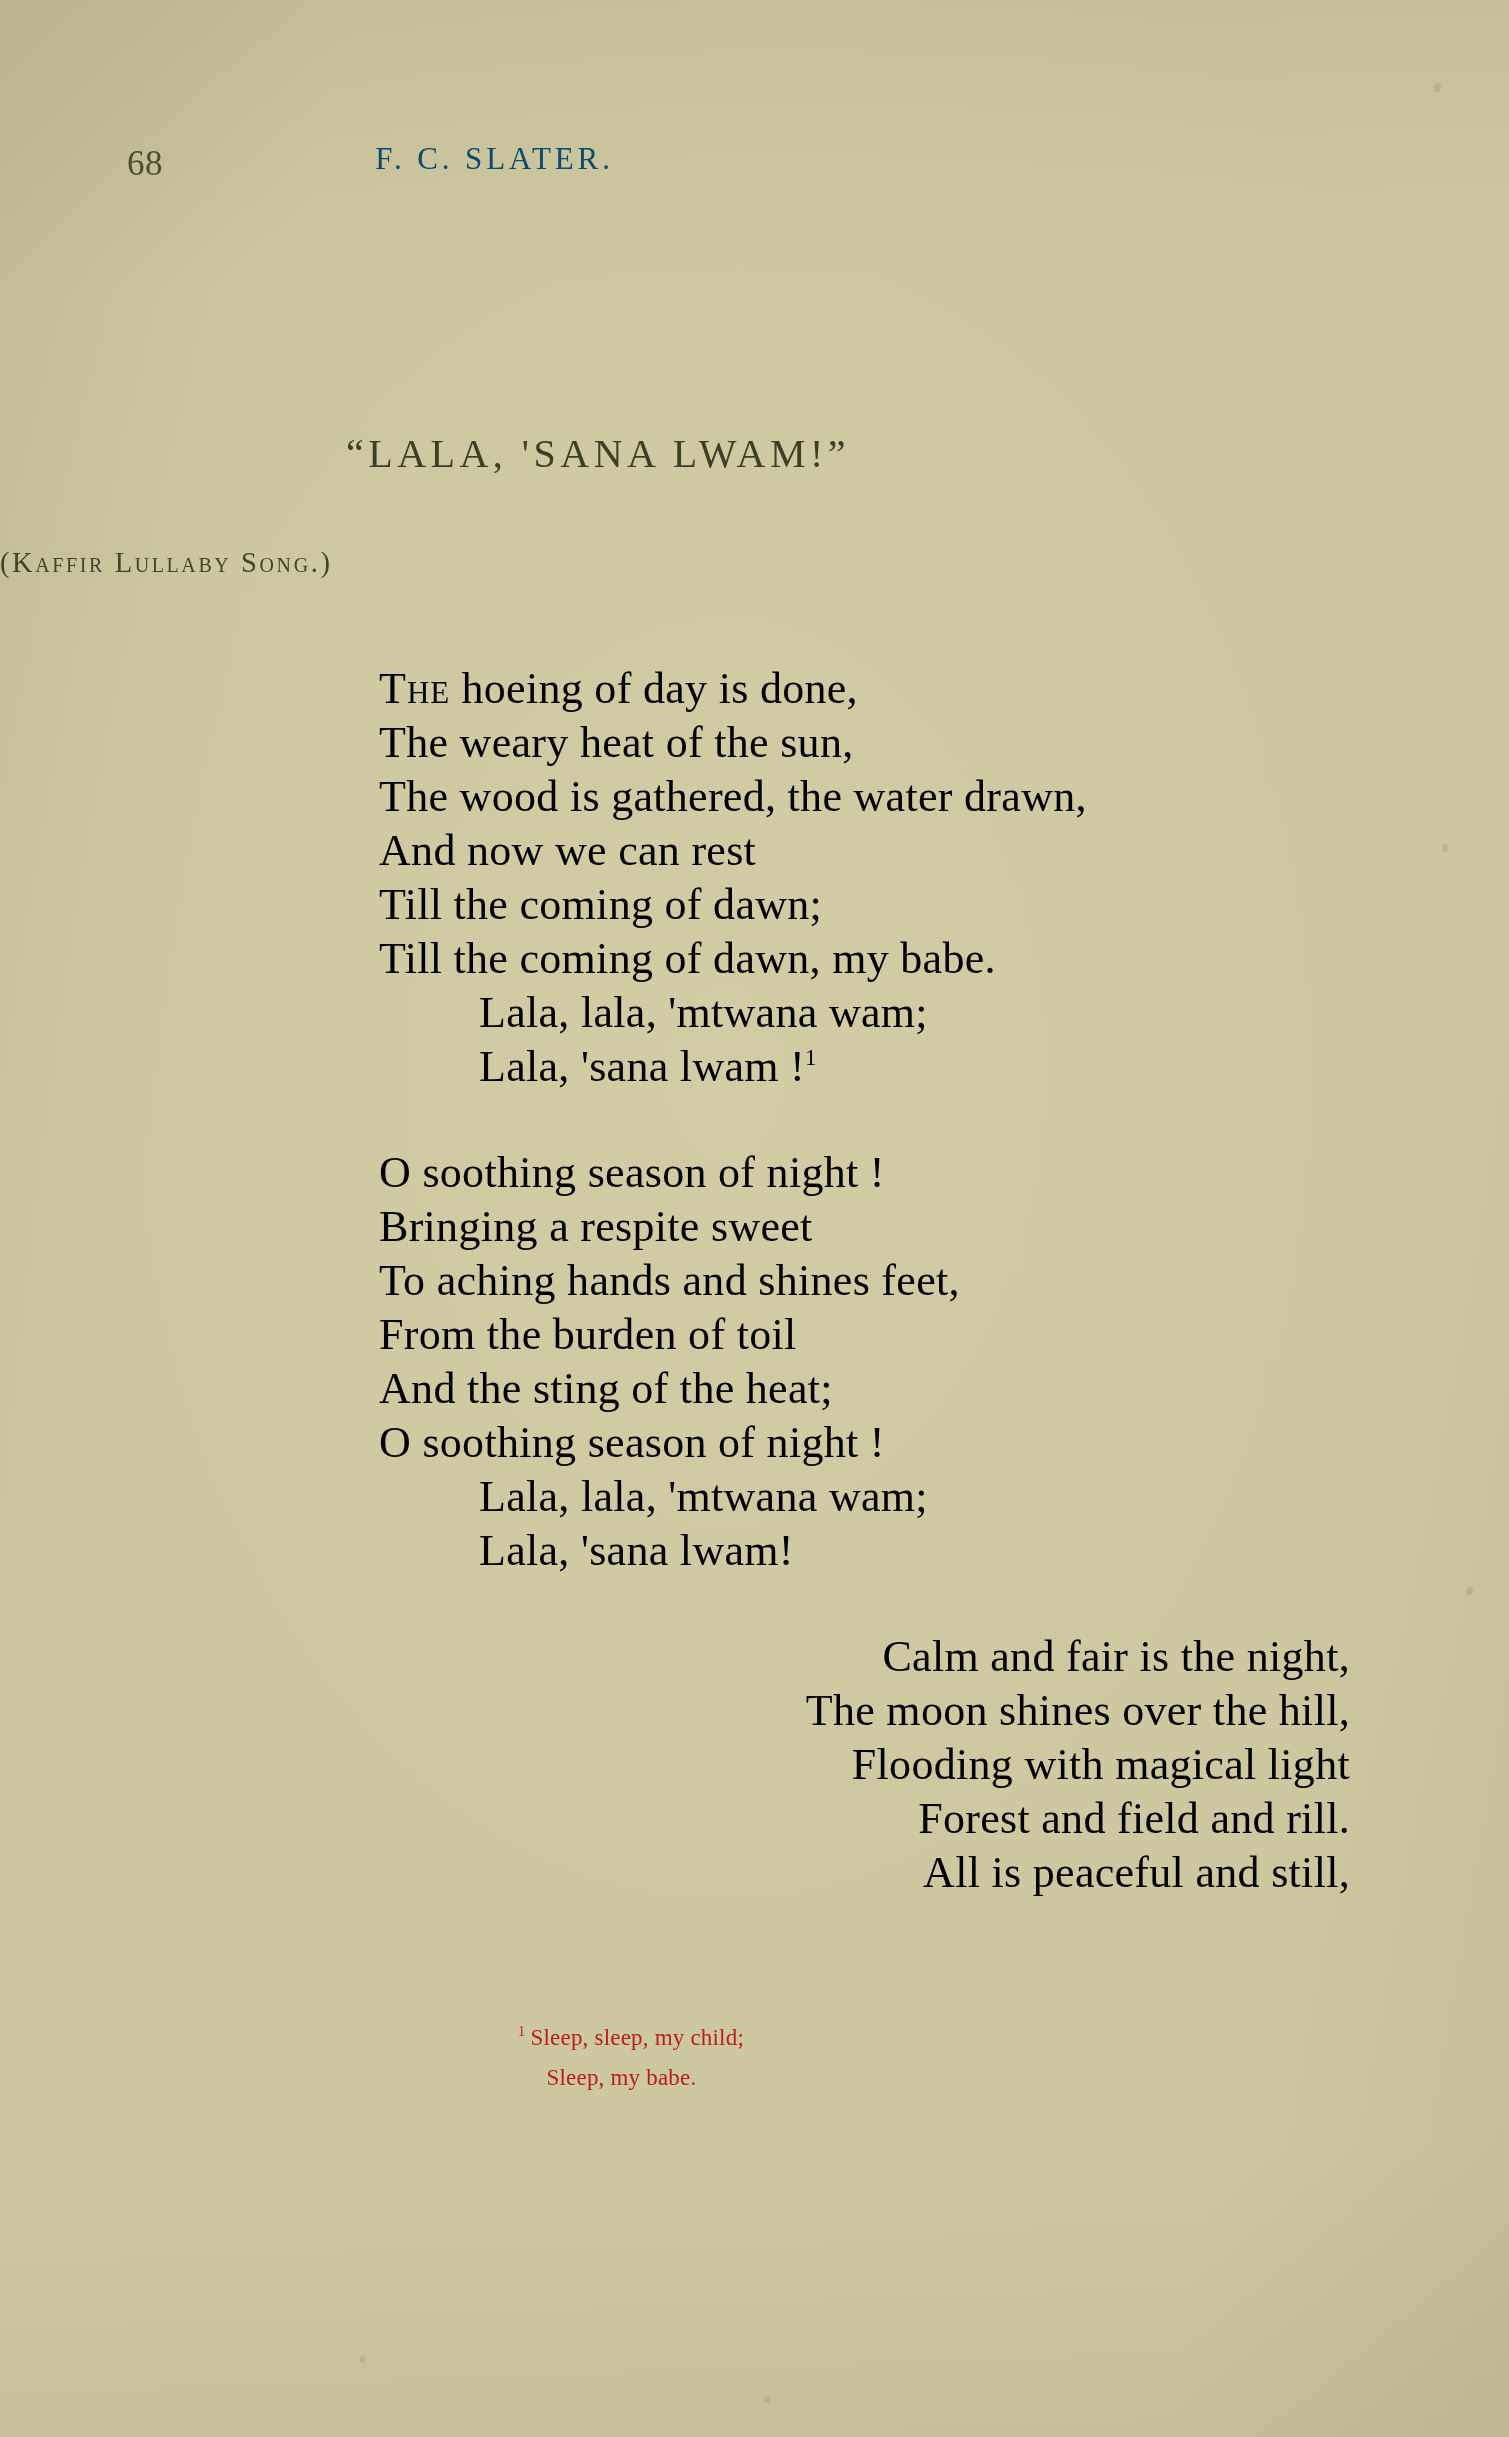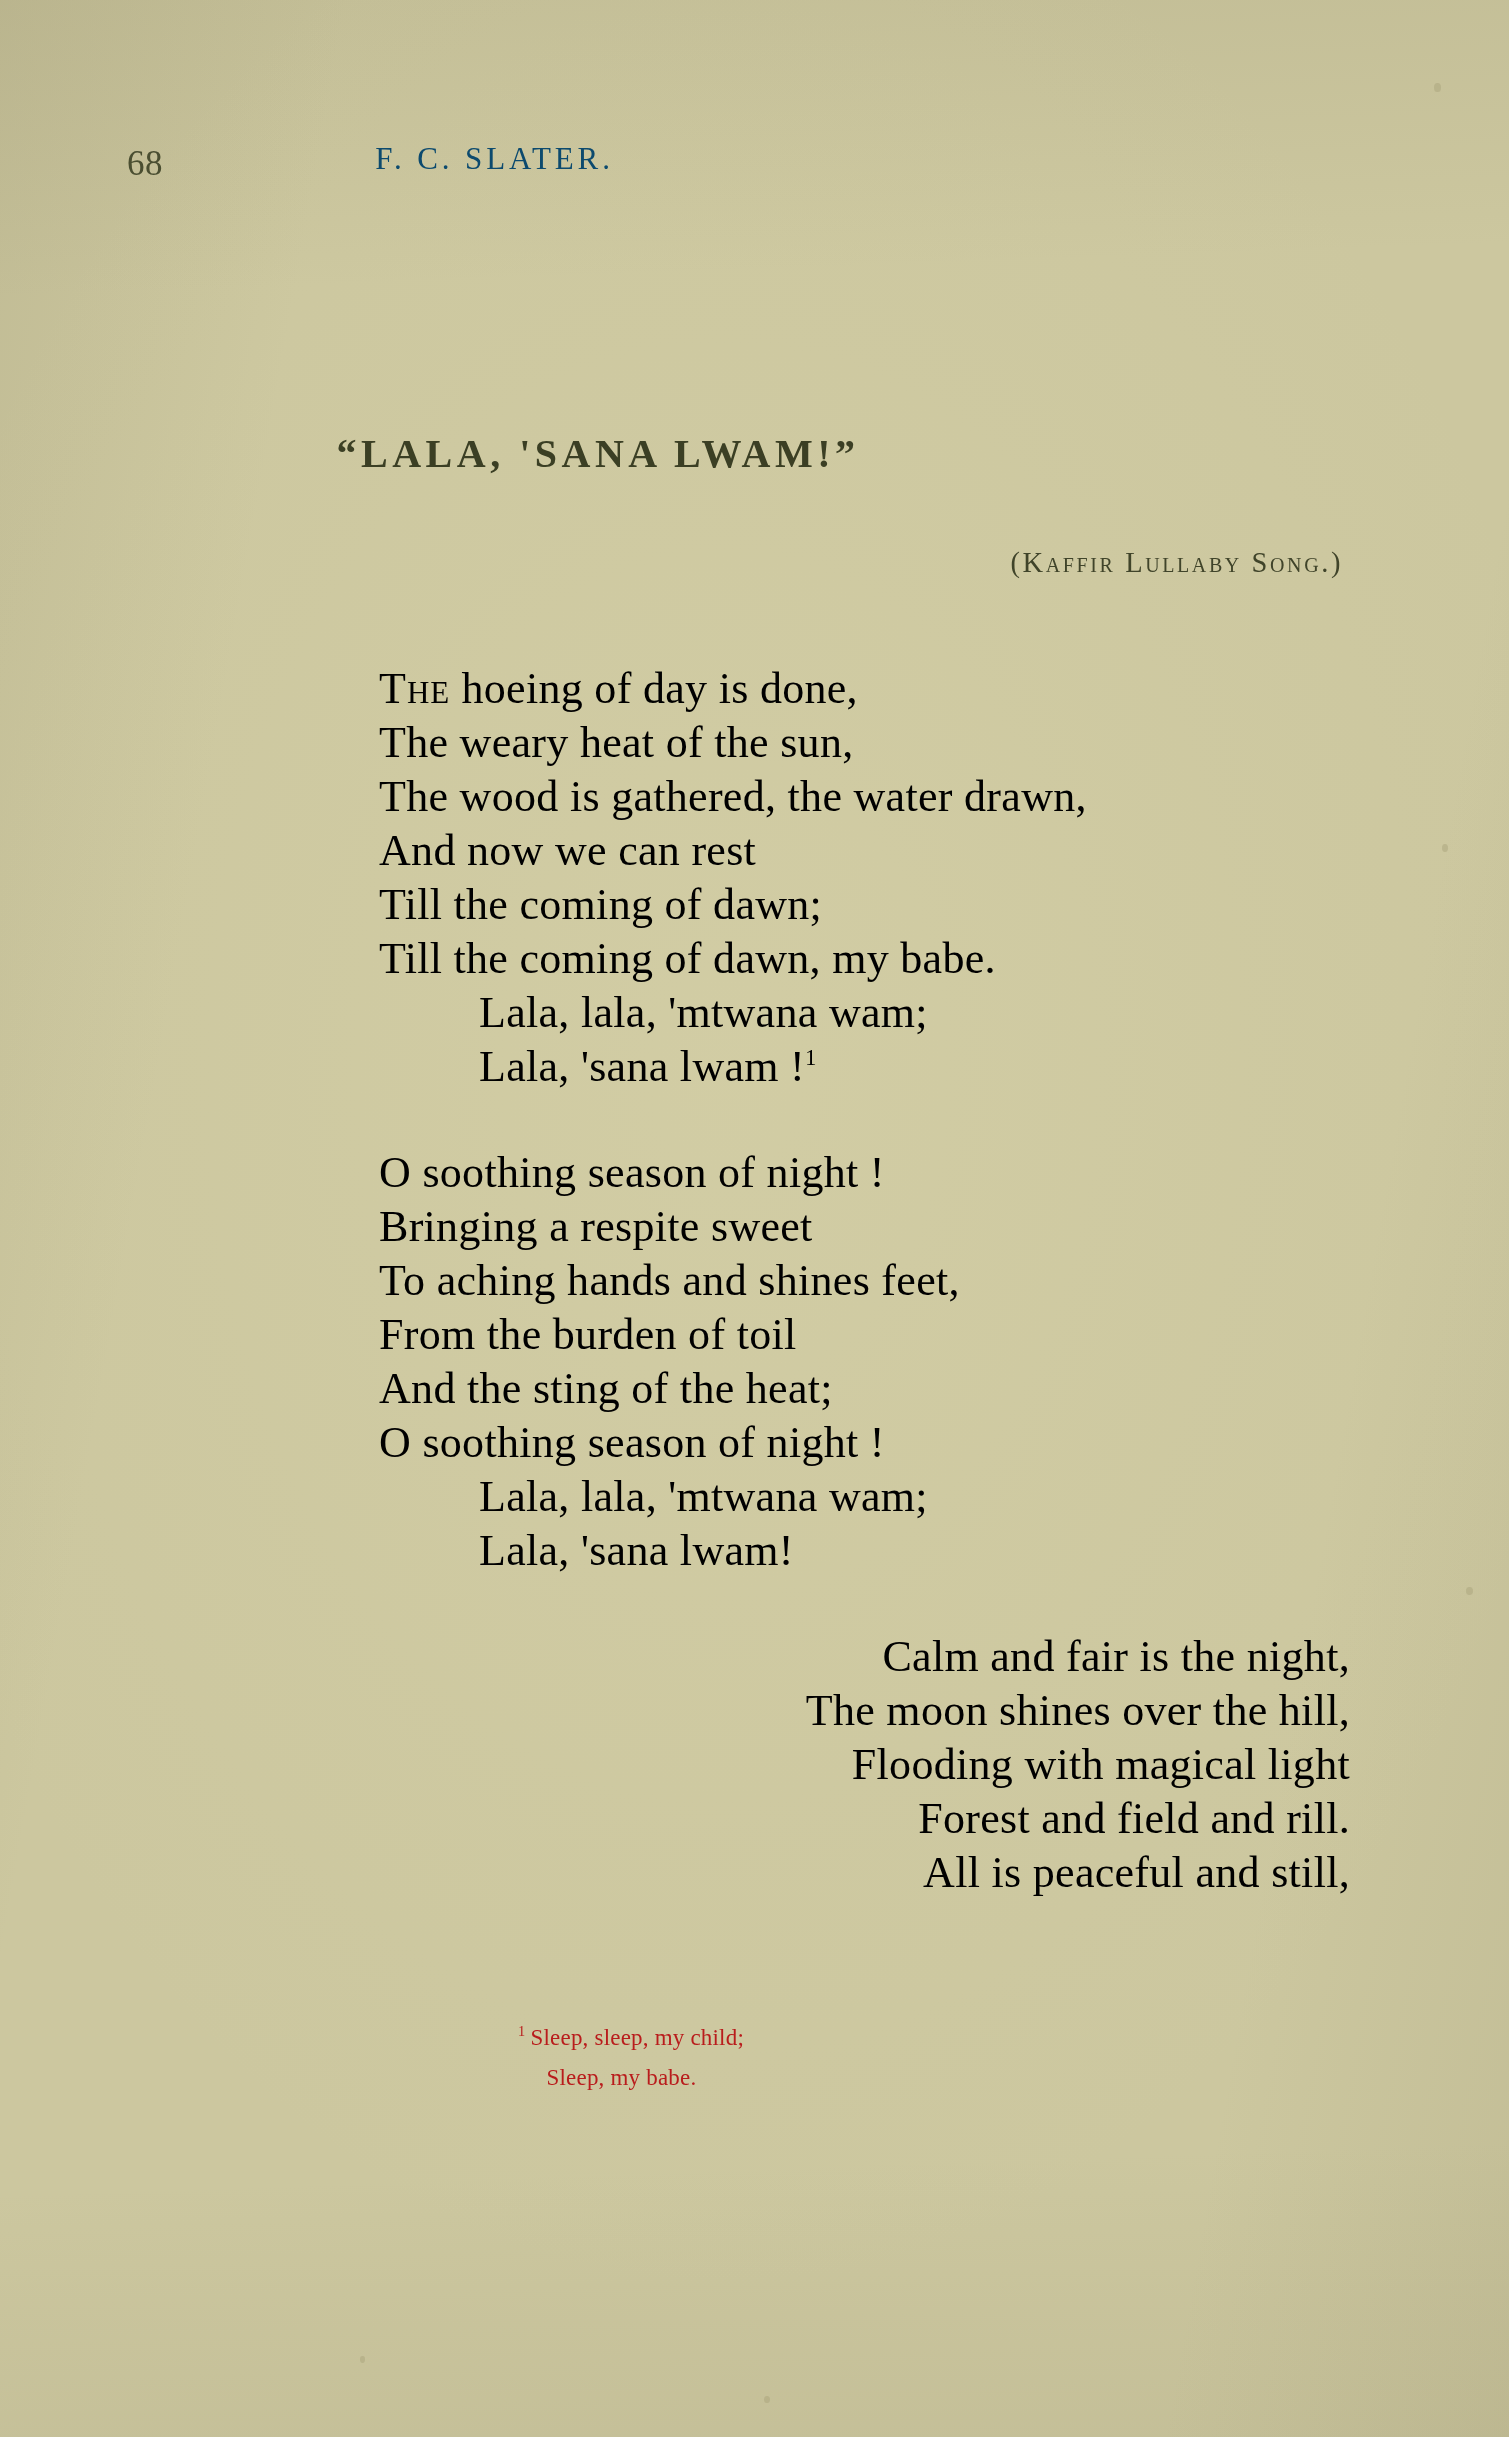--- a/index.html
+++ b/index.html
@@ -75,28 +75,27 @@
     position: absolute;
     left: 0;
     top: 430px;
     width: 1364px;
     text-align: center;
     padding-right: 168px;
     box-sizing: border-box;
     font-size: 40px;
     letter-spacing: 4.5px;
     color: #3b3f24;
-    font-weight: bold;
   }
   .poem-subtitle {
     position: absolute;
     left: 0;
     top: 547px;
     width: 1510px;
-    text-align: right;
+    text-align: left;
     padding-right: 167px;
     box-sizing: border-box;
     font-size: 28.5px;
     letter-spacing: 2.6px;
     font-variant: small-caps;
     color: #40442a;
   }
 
   
   .poem {

